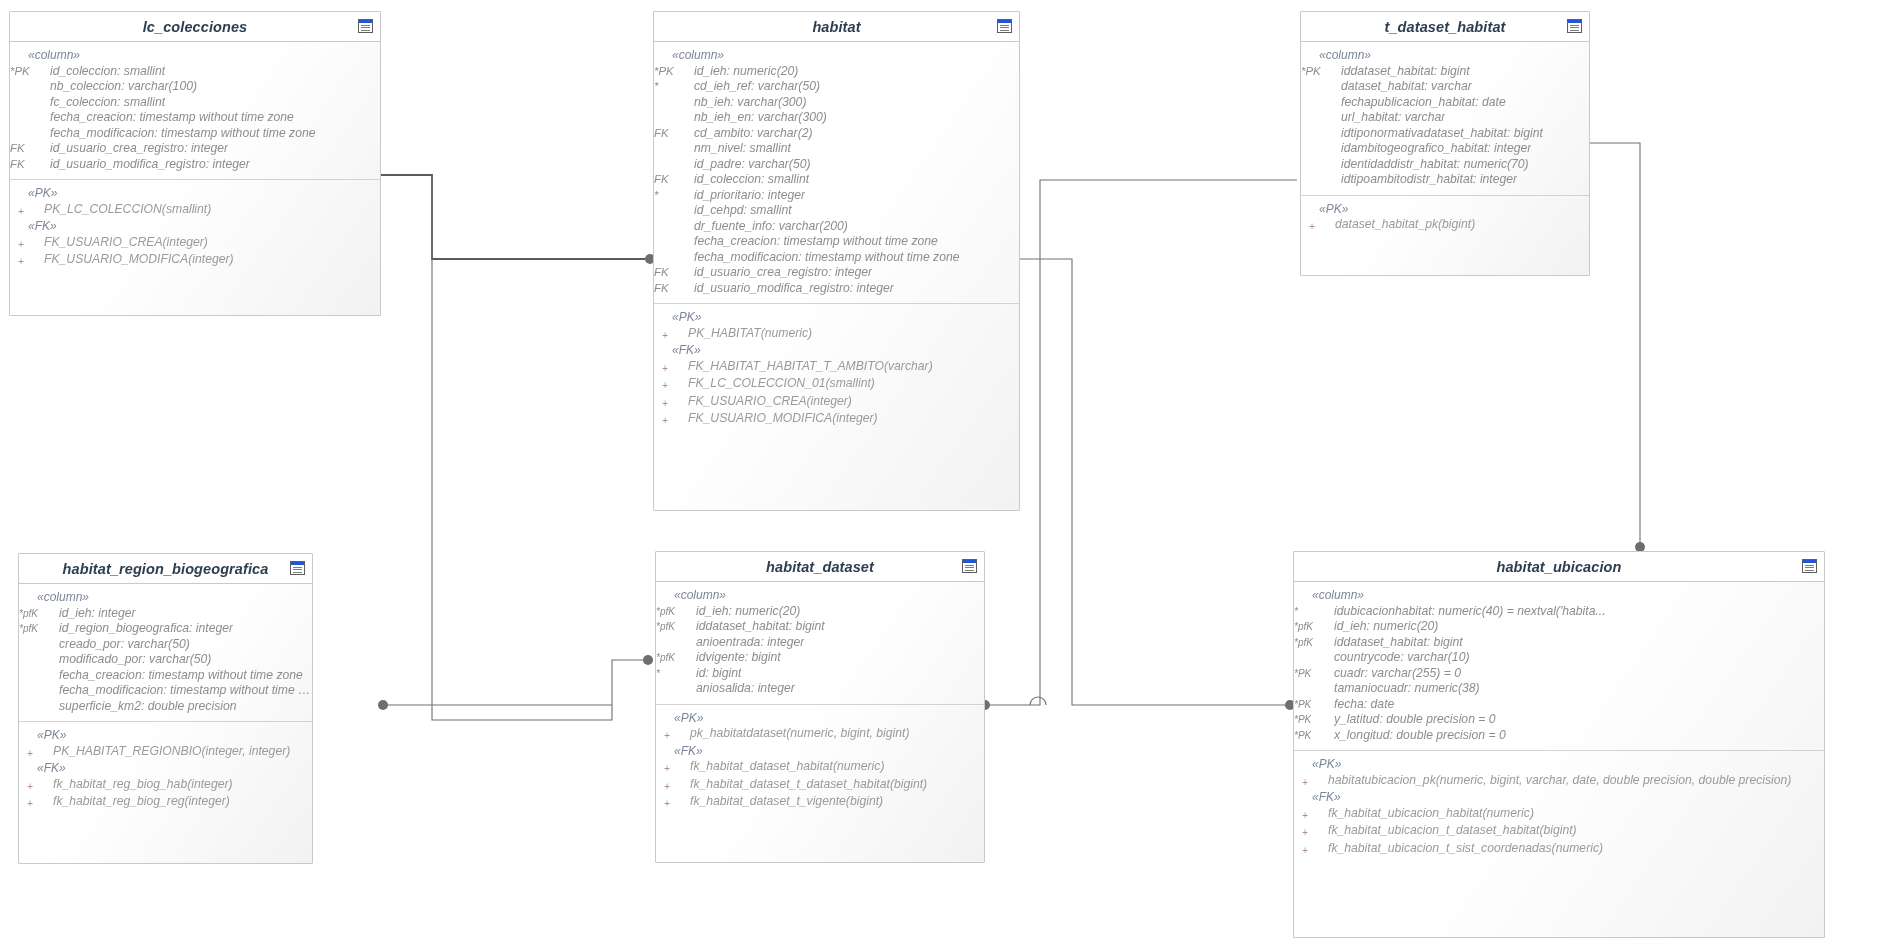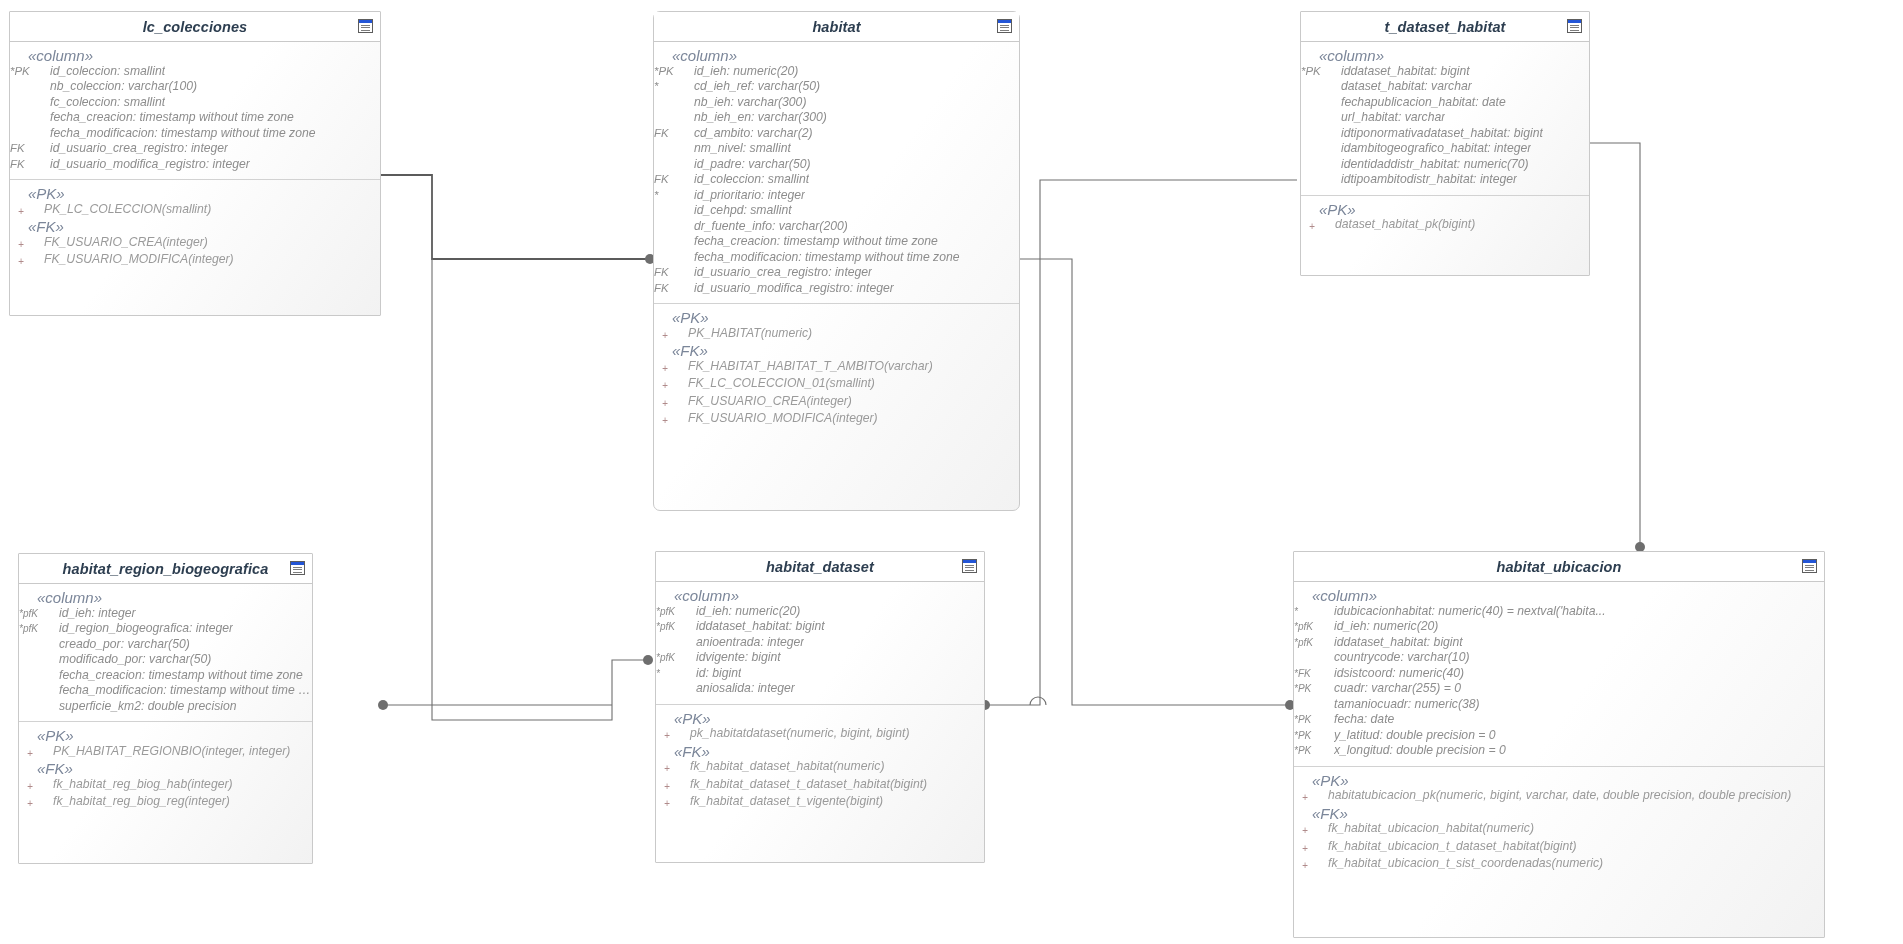--- a/index.html
+++ b/index.html
@@ -65,21 +65,21 @@
     display: block;
     height: 1px;
     background: #7d7d7d;
     margin: 1.5px 2px 0 2px;
   }
   .tb-section {
     padding: 6px 0 7px 0;
   }
   .tb-section.cols { border-bottom: 1px solid #d2d2d2; }
   .stereo {
-    font-size: 15px;
+    font-size: 12px;
     color: #7b8699;
     padding-left: 18px;
     line-height: 15.5px;
     white-space: nowrap;
   }
   .row {
     display: flex;
     font-size: 12.2px;
     line-height: 15.5px;
     color: #8d8d8d;
@@ -203,21 +203,21 @@
           <span class="plus">+</span>
           <span class="cname">FK_USUARIO_CREA(integer)</span>
         </div>
       <div class="crow">
           <span class="plus">+</span>
           <span class="cname">FK_USUARIO_MODIFICA(integer)</span>
         </div>
     </div>
   </div>
 
-  <div class="table-box" style="left:653px; top:11px; width:367px; height:500px;border-radius:7px;">
+  <div class="table-box" style="left:653px; top:11px; width:367px; height:500px;">
     <div class="tb-header">
       <span class="tb-title">habitat</span>
       <span class="tb-icon">
         <span class="bar"></span>
           <span class="ln"></span>
           <span class="ln"></span>
           <span class="ln"></span>
       </span>
     </div>
     <div class="tb-section cols">
@@ -503,24 +503,20 @@
         </div>
       <div class="row">
           <span class="kcol pfk">*pfK</span>
           <span class="name">iddataset_habitat: bigint</span>
         </div>
       <div class="row">
           <span class="kcol pfk"></span>
           <span class="name">countrycode: varchar(10)</span>
         </div>
       <div class="row">
-          <span class="kcol pfk">*FK</span>
-          <span class="name">idsistcoord: numeric(40)</span>
-        </div>
-      <div class="row">
           <span class="kcol pfk">*PK</span>
           <span class="name">cuadr: varchar(255) = 0</span>
         </div>
       <div class="row">
           <span class="kcol pfk"></span>
           <span class="name">tamaniocuadr: numeric(38)</span>
         </div>
       <div class="row">
           <span class="kcol pfk">*PK</span>
           <span class="name">fecha: date</span>

